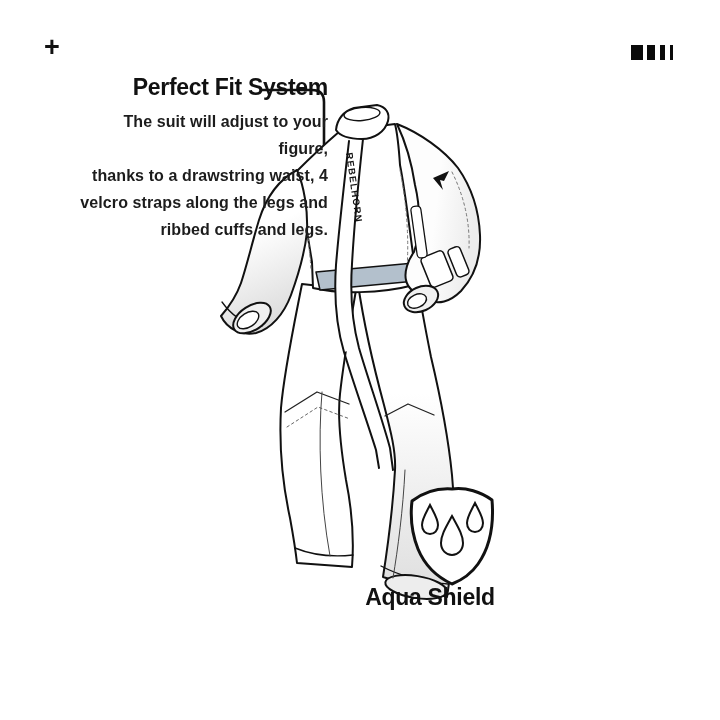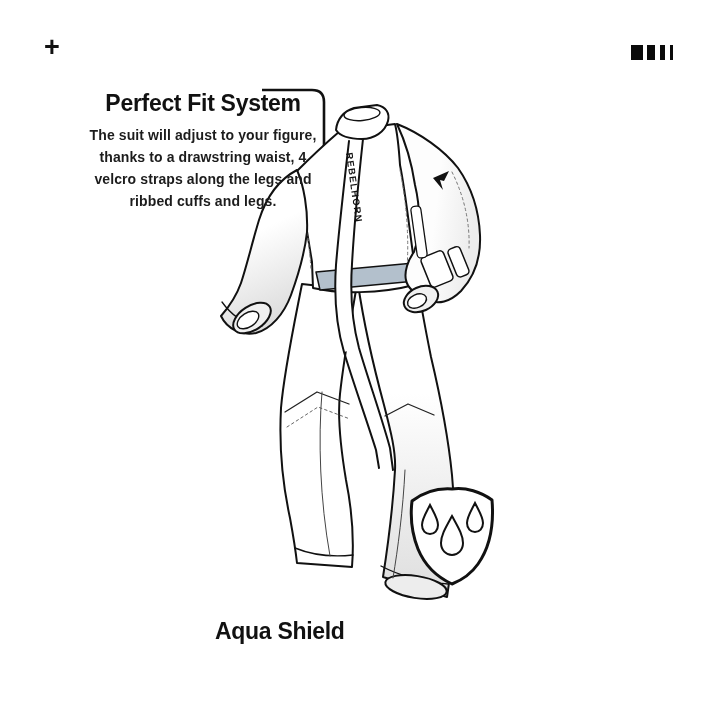--- a/index.html
+++ b/index.html
@@ -21,25 +21,25 @@
   .bars span{background:#0a0a0a;display:block;height:15px;}
   .bars .b1{width:12px;margin-right:4px;}
   .bars .b2{width:8px;margin-right:5px;}
   .bars .b3{width:5px;margin-right:5px;}
   .bars .b4{width:2.5px;}
   
   .callout h2{
     margin:0;font-size:23px;font-weight:800;letter-spacing:-0.3px;color:#111;
   }
   .callout p{
-    margin:7px 0 0 0;font-size:14px;font-weight:600;line-height:22px;color:#1c1c1c;
+    margin:7px 0 0 0;font-size:16px;font-weight:600;line-height:27px;color:#1c1c1c;
     white-space:pre-line;letter-spacing:0.1px;
   }
-  .callout-top{position:absolute;left:78px;top:90px;width:250px;text-align:center;}
-  .callout-bottom{position:absolute;right:75px;top:618px;width:430px;text-align:left;}
+  .callout-top{position:absolute;left:78px;top:74px;width:250px;text-align:right;}
+  .callout-bottom{position:absolute;right:75px;top:584px;width:430px;text-align:center;}
   svg text{font-family:"Liberation Sans", sans-serif;}
 </style>
 </head>
 <body>
 
 <svg class="layer" width="720" height="720" viewBox="0 0 720 720">
   <defs>
     <linearGradient id="armShade" x1="0" y1="0" x2="0.25" y2="1">
       <stop offset="0.45" stop-color="#ffffff"></stop>
       <stop offset="1" stop-color="#dddddd"></stop>

